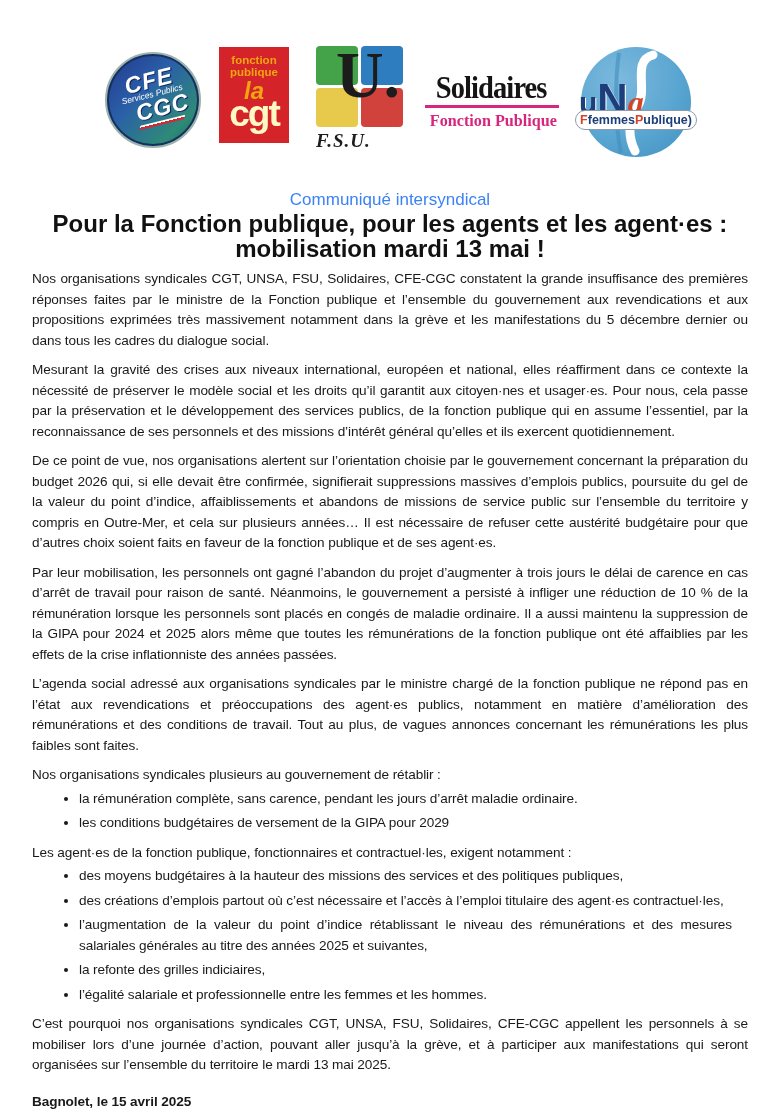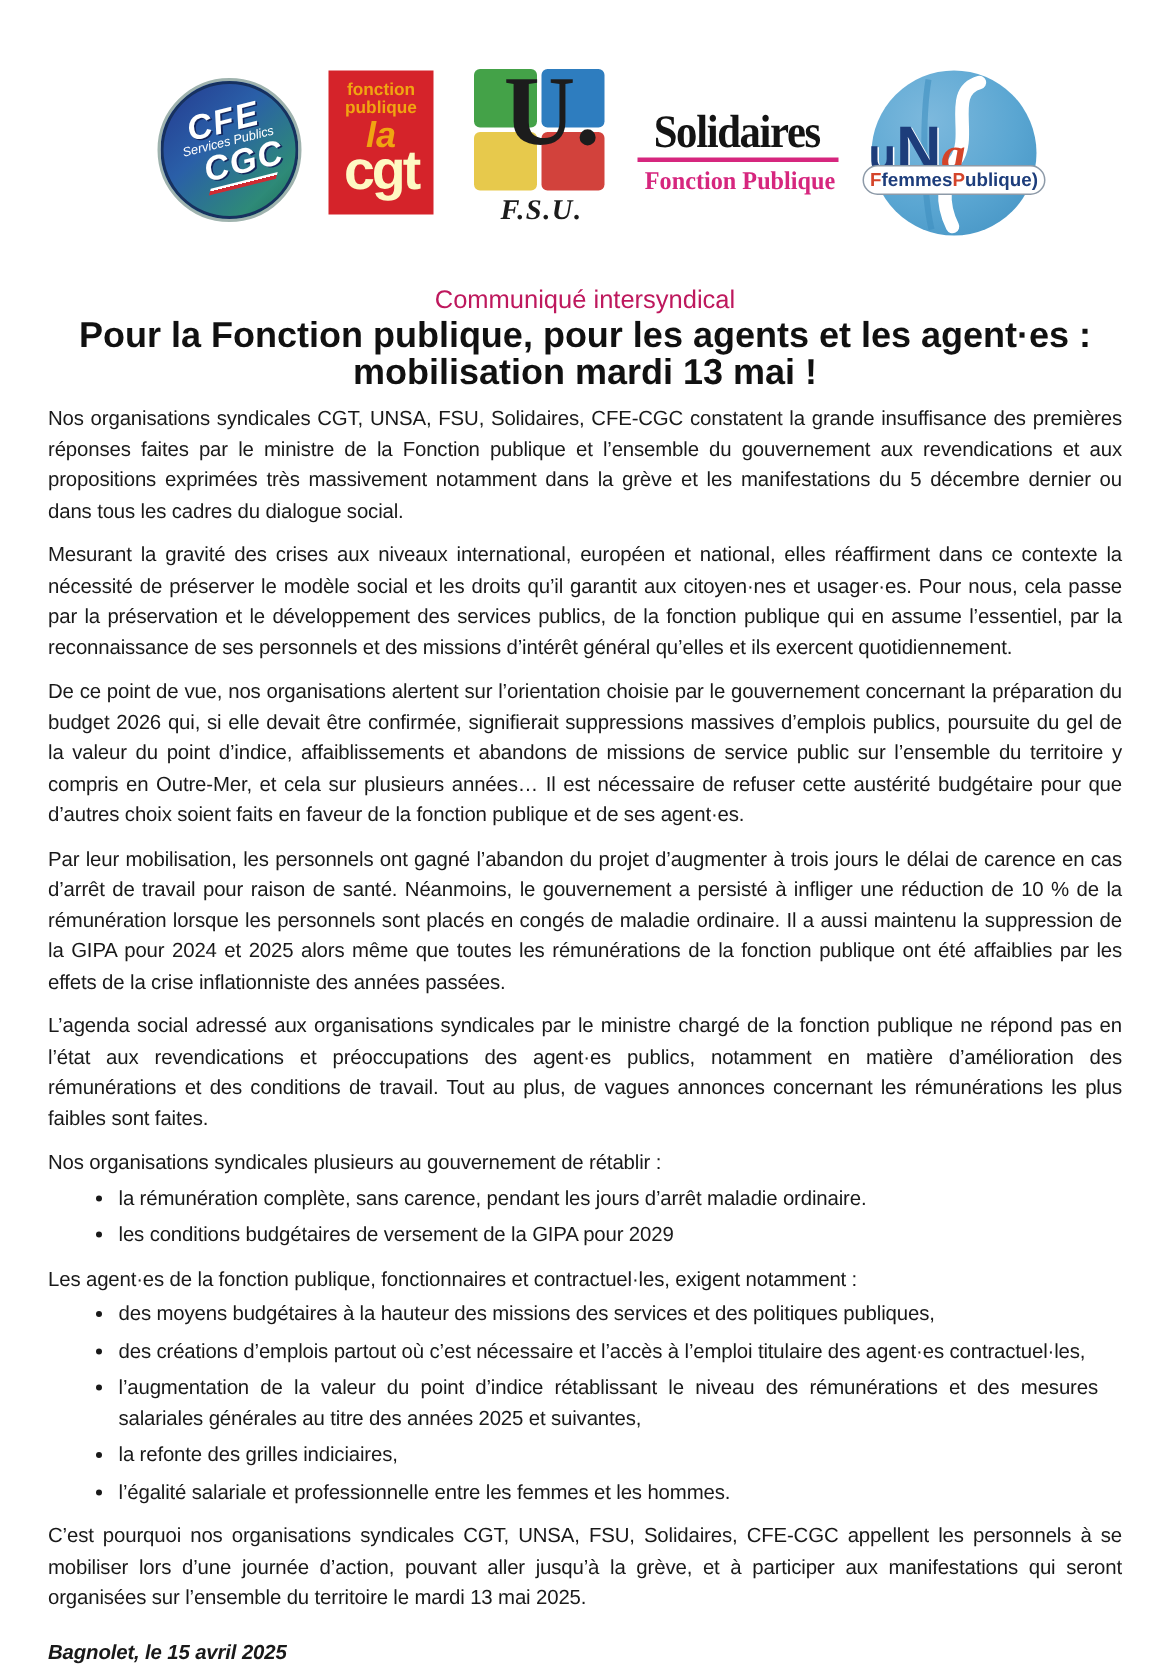--- a/index.html
+++ b/index.html
@@ -37,21 +37,21 @@
   
   .fsu{position:absolute;left:316px;top:46px;width:90px;height:104px;}
   .fsu-grid{position:relative;width:88px;height:82px;}
   .fsu-sq{position:absolute;border-radius:4px;}
   .fsu-tl{left:0;top:0;width:42px;height:39px;background:#44a248;}
   .fsu-tr{left:45px;top:0;width:42px;height:39px;background:#2e7dbf;}
   .fsu-bl{left:0;top:42px;width:42px;height:39px;background:#e7c94c;}
   .fsu-br{left:45px;top:42px;width:42px;height:39px;background:#d2423c;}
   .fsu-u{position:absolute;left:8px;top:-12px;width:88px;text-align:center;
     font-family:"Liberation Serif", serif;font-weight:bold;font-size:66px;line-height:82px;color:#1c1c1c;}
-  .fsu-caption{margin-top:2px;text-align:center;font-family:"Liberation Serif", serif;
+  .fsu-caption{margin-top:2px;font-family:"Liberation Serif", serif;
     font-weight:bold;font-style:italic;font-size:19px;color:#1c1c1c;letter-spacing:1px;}
 
   
   .sol{position:absolute;left:424px;top:72px;width:146px;text-align:center;}
   .sol-main{font-family:"Liberation Serif", serif;font-weight:bold;font-size:31px;line-height:32px;
     color:#141414;letter-spacing:-1px;transform:scaleX(0.92);transform-origin:left;white-space:nowrap;}
   .sol-bar{width:134px;height:3px;background:#d6267e;margin:1px 0 3px 1px;}
   .sol-sub{font-family:"Liberation Serif", serif;font-weight:bold;font-size:17px;color:#d6267e;white-space:nowrap;transform:scaleX(0.95);transform-origin:left;}
 
   
@@ -64,30 +64,30 @@
   .unsa-n{font-size:42px;font-weight:bold;color:#1d3d7b;text-shadow:1px 1px 0 #ffffff;}
   .unsa-a{font-family:"Liberation Serif", serif;font-style:italic;font-weight:bold;font-size:32px;color:#d4442a;}
   .unsa-banner{position:absolute;left:-2px;top:63px;width:122px;height:20px;background:#ffffff;
     border:1.5px solid #8d9aa8;border-radius:10px;display:flex;align-items:center;justify-content:center;
     font-size:12.5px;font-weight:bold;white-space:nowrap;box-sizing:border-box;}
   .unsa-red{color:#d4442a;}
   .unsa-navy{color:#1d3d7b;}
 
   
   .title-block{text-align:center;margin:2px 32px 8px 32px;}
-  .title-sub{font-size:17px;line-height:23px;color:#be185d;margin-top:20px;}
+  .title-sub{font-size:17px;line-height:23px;color:#3b82f6;margin-top:20px;}
   .title-main{font-size:24px;line-height:25px;font-weight:bold;color:#111111;}
 
   
   .doc-body{padding:0 32px;}
   .doc-body p{margin:0 0 9px 0;font-size:13.6px;line-height:20.5px;text-align:justify;letter-spacing:-0.1px;}
   .lead{margin-bottom:3px !important;}
   .doc-body ul{margin:0 16px 9px 0;padding-left:47px;}
   .doc-body li{font-size:13.6px;line-height:20.5px;text-align:justify;letter-spacing:-0.1px;margin-bottom:4px;}
-  .dateline{text-align:right;font-weight:bold;font-style:italic;margin-top:16px !important;}
+  .dateline{text-align:right;font-weight:bold;margin-top:16px !important;}
 </style>
 </head>
 <body>
 
 <div class="page">
 
   <div class="logo-strip">
 
     <div class="cfe">
       <div class="cfe-inner">

